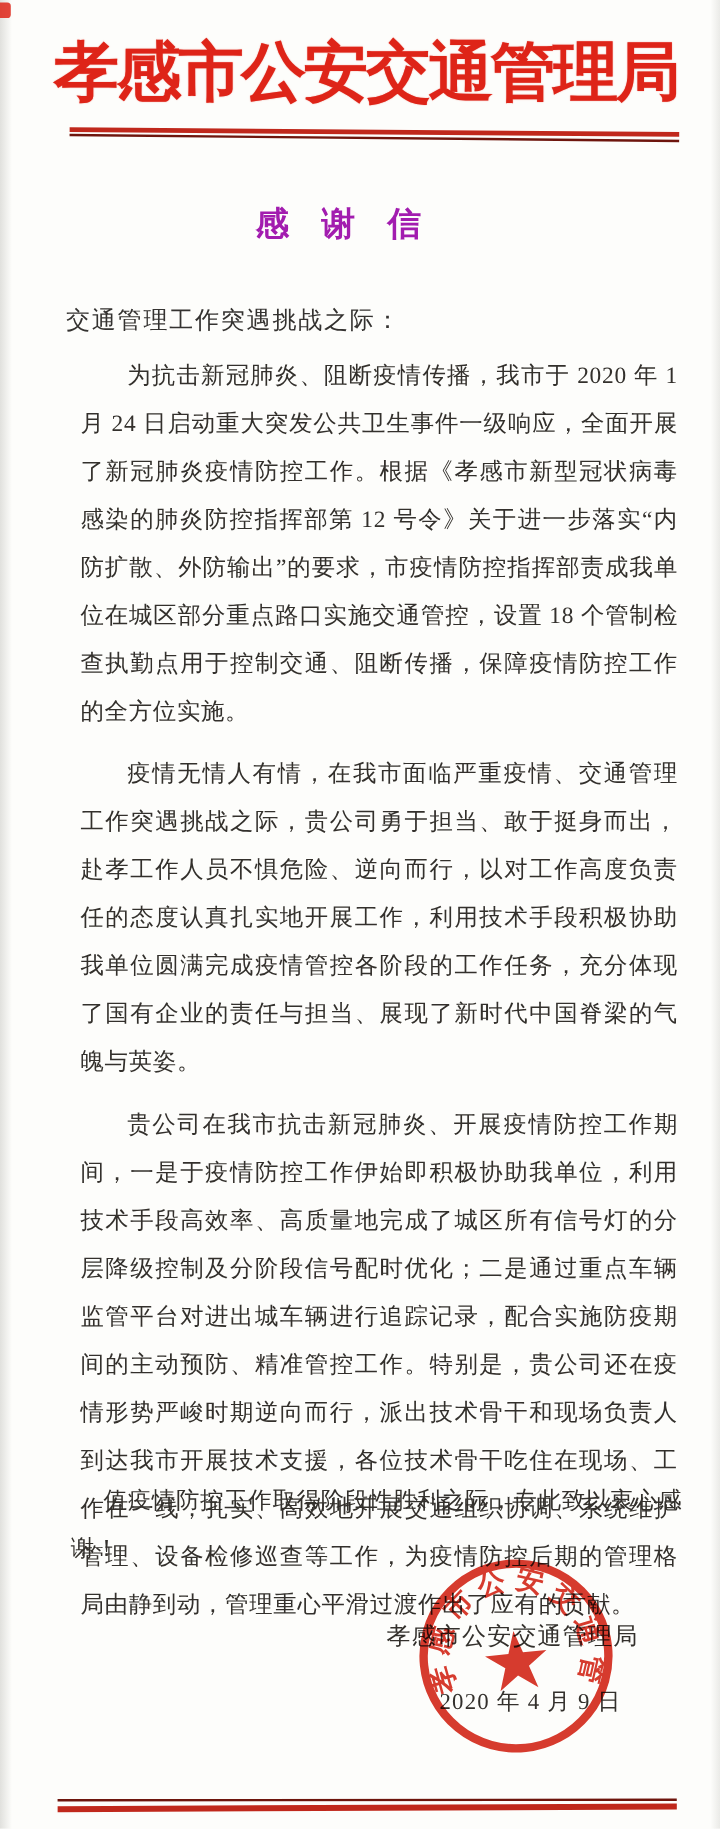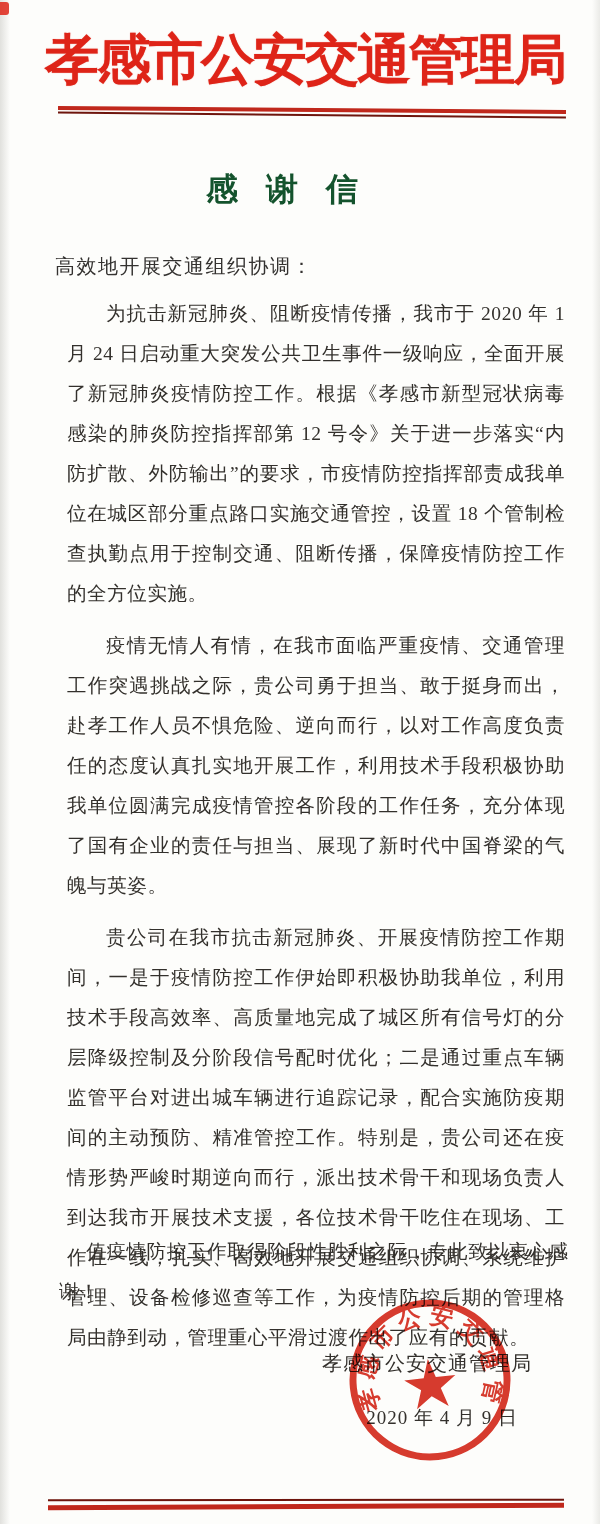--- a/index.html
+++ b/index.html
@@ -24,21 +24,21 @@
     color:var(--letterhead_red,#de2418);
     letter-spacing:-2px;white-space:nowrap;
     text-shadow:0 0 1px rgba(222,36,24,.6);
   }
   .rule-head{position:absolute;left:58px;right:34px;top:108px;transform:rotate(.45deg);}
   .rule-head .r1{height:3.5px;background:var(--rule_red,#c0281c);}
   .rule-head .r2{height:2px;background:var(--rule_dark,#6e150d);margin-top:2px;transform:rotate(.1deg);}
 
   .title{
     margin:0;position:absolute;top:168px;left:0;right:26px;text-align:center;
-    font-size:32px;font-weight:bold;letter-spacing:10px;color:#14532d;
+    font-size:28px;font-weight:bold;letter-spacing:10px;color:#a21caf;
   }
   .salutation{
     position:absolute;top:253px;left:55px;right:25px;
     font-size:20px;letter-spacing:1.5px;color:#343230;
   }
   .body-text{
     position:absolute;top:282px;left:55px;width:522px;
   }
   .body-text p{
     margin:12px;text-indent:2em;text-align:justify;text-justify:inter-ideograph;
@@ -74,21 +74,21 @@
 
   <h1 class="letterhead">孝感市公安交通管理局</h1>
 
   <div class="rule-head">
     <div class="r1"></div>
     <div class="r2"></div>
   </div>
 
   <h2 class="title">感 谢 信</h2>
 
-  <div class="salutation">高效地开展交通组织协调：</div>
+  <div class="salutation">交通管理工作突遇挑战之际：</div>
 
   <div class="body-text">
       <p>为抗击新冠肺炎、阻断疫情传播，我市于 2020 年 1 月 24 日启动重大突发公共卫生事件一级响应，全面开展了新冠肺炎疫情防控工作。根据《孝感市新型冠状病毒感染的肺炎防控指挥部第 12 号令》关于进一步落实“内防扩散、外防输出”的要求，市疫情防控指挥部责成我单位在城区部分重点路口实施交通管控，设置 18 个管制检查执勤点用于控制交通、阻断传播，保障疫情防控工作的全方位实施。</p>
       <p>疫情无情人有情，在我市面临严重疫情、交通管理工作突遇挑战之际，贵公司勇于担当、敢于挺身而出，赴孝工作人员不惧危险、逆向而行，以对工作高度负责任的态度认真扎实地开展工作，利用技术手段积极协助我单位圆满完成疫情管控各阶段的工作任务，充分体现了国有企业的责任与担当、展现了新时代中国脊梁的气魄与英姿。</p>
       <p>贵公司在我市抗击新冠肺炎、开展疫情防控工作期间，一是于疫情防控工作伊始即积极协助我单位，利用技术手段高效率、高质量地完成了城区所有信号灯的分层降级控制及分阶段信号配时优化；二是通过重点车辆监管平台对进出城车辆进行追踪记录，配合实施防疫期间的主动预防、精准管控工作。特别是，贵公司还在疫情形势严峻时期逆向而行，派出技术骨干和现场负责人到达我市开展技术支援，各位技术骨干吃住在现场、工作在一线，扎实、高效地开展交通组织协调、系统维护管理、设备检修巡查等工作，为疫情防控后期的管理格局由静到动，管理重心平滑过渡作出了应有的贡献。</p>
     </div>
 
   <p class="closing">值疫情防控工作取得阶段性胜利之际，专此致以衷心感谢！</p>
 
   <div class="sig-block">

